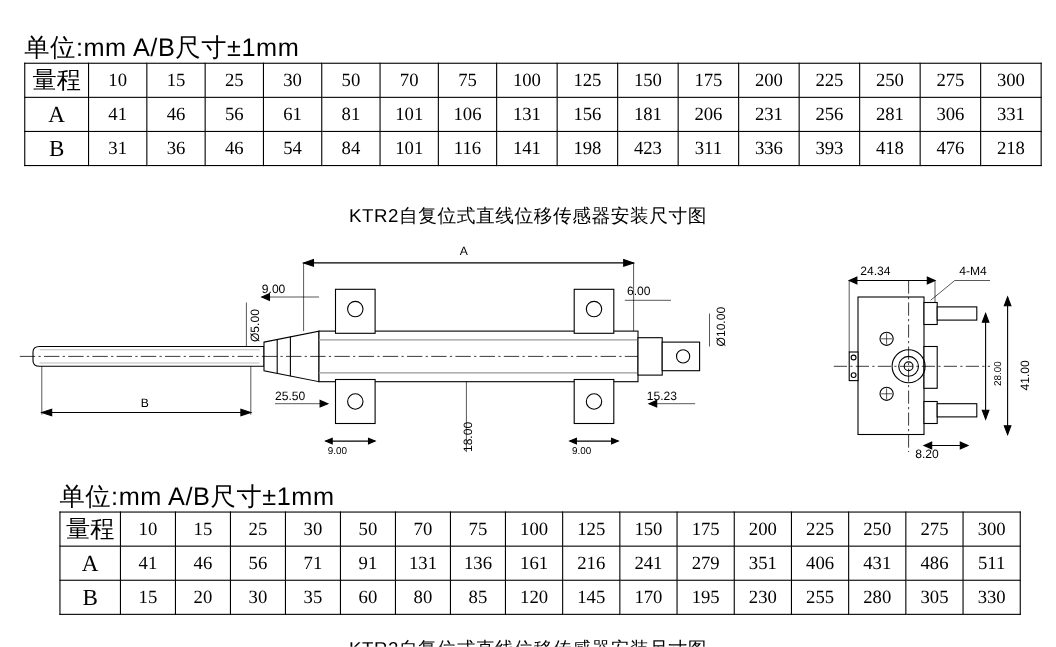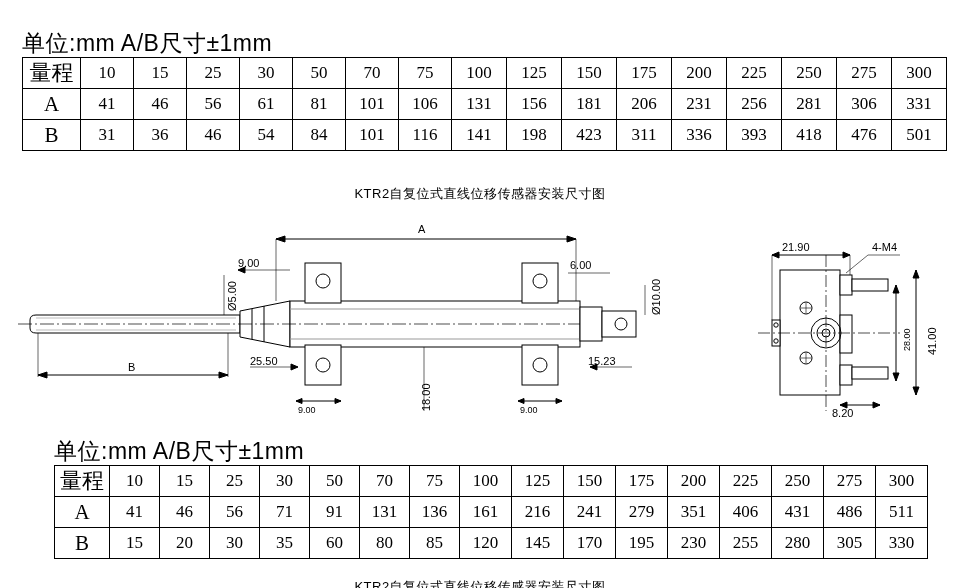--- a/index.html
+++ b/index.html
@@ -33,21 +33,21 @@
   table.spec td.rowlabel{
     font-size:21px;
   }
   table.spec td.rowlabel-cn{
     font-size:22px;
   }
 
   
   .caption{
     position:absolute;width:100%;text-align:center;
-    font-size:13px;font-family:"Liberation Sans", sans-serif;
+    font-size:17px;font-family:"Liberation Sans", sans-serif;
     letter-spacing:0.5px;
   }
 
   
   .drawing{position:absolute;}
   .dimtxt{
     position:absolute;font-size:11px;
     font-family:"Liberation Sans", sans-serif;
     white-space:nowrap;
   }
@@ -138,21 +138,21 @@
       <td class="val">101</td>
       <td class="val">116</td>
       <td class="val">141</td>
       <td class="val">198</td>
       <td class="val">423</td>
       <td class="val">311</td>
       <td class="val">336</td>
       <td class="val">393</td>
       <td class="val">418</td>
       <td class="val">476</td>
-      <td class="val">501</td>
+      <td class="val">218</td>
     </tr>
   </tbody>
     </table>
 
   <div class="caption" style="left:0;top:185px;">KTR2自复位式直线位移传感器安装尺寸图</div>
 
   <div class="drawing" style="left:0;top:215px;width:960px;height:210px;">
     <svg width="960" height="210" viewBox="0 0 960 210">
       <g stroke="#000" fill="none" stroke-width="1">
 
@@ -277,21 +277,21 @@
     <div class="dimtxt vert" style="left:226px;top:96px;">Ø5.00</div>
     <div class="dimtxt" style="left:238px;top:42px;">9.00</div>
     <div class="dimtxt" style="left:570px;top:44px;">6.00</div>
     <div class="dimtxt vert" style="left:650px;top:100px;">Ø10.00</div>
     <div class="dimtxt" style="left:250px;top:140px;">25.50</div>
     <div class="dimtxt" style="left:588px;top:140px;">15.23</div>
     <div class="dimtxt vert" style="left:420px;top:196px;">18.00</div>
     <div class="dimtxt" style="left:298px;top:190px;font-size:9px;">9.00</div>
     <div class="dimtxt" style="left:520px;top:190px;font-size:9px;">9.00</div>
 
-    <div class="dimtxt" style="left:782px;top:26px;">21.90</div>
+    <div class="dimtxt" style="left:782px;top:26px;">24.34</div>
     <div class="dimtxt" style="left:872px;top:26px;text-align:center;">4-M4</div>
     <div class="dimtxt vert" style="left:926px;top:140px;">41.00</div>
     <div class="dimtxt vert" style="left:902px;top:136px;font-size:9px;">28.00</div>
     <div class="dimtxt" style="left:832px;top:192px;">8.20</div>
   </div>
 
   <div class="unit-note" style="left:54px;top:436px;">单位:mm  A/B尺寸±1mm</div>
 
   <table class="spec" style="left:54px;top:465px;width:855px;">
     <colgroup>

